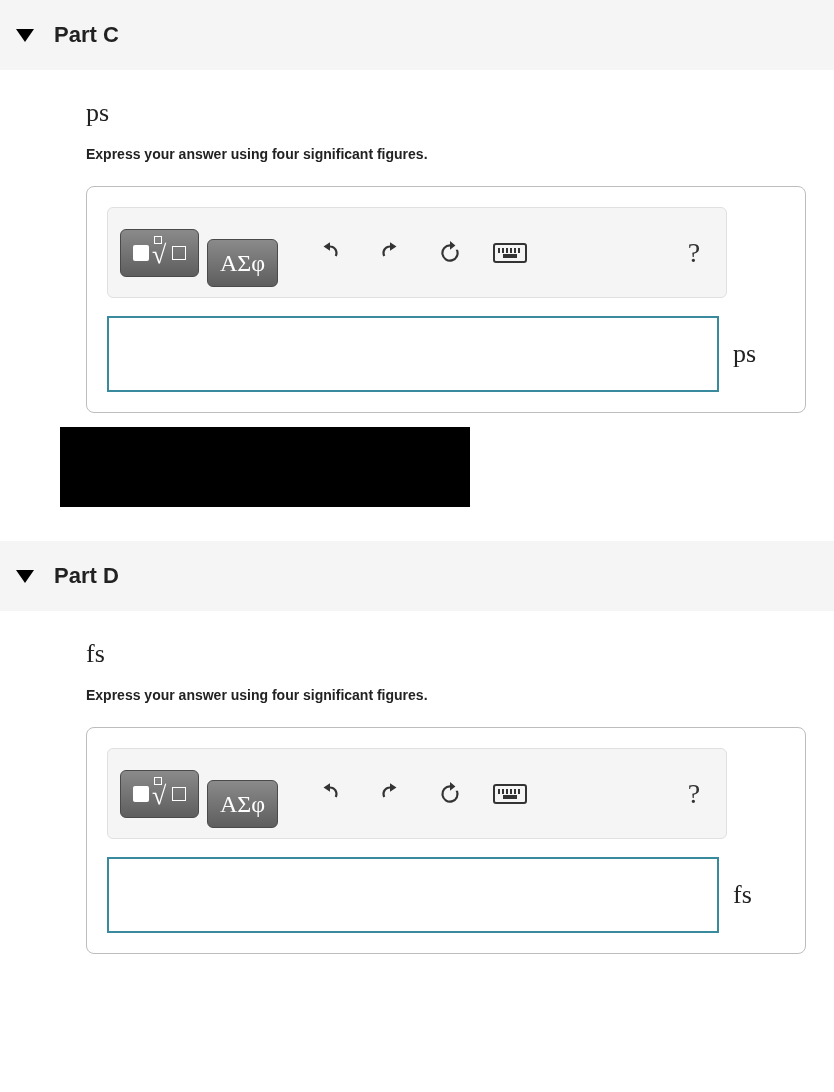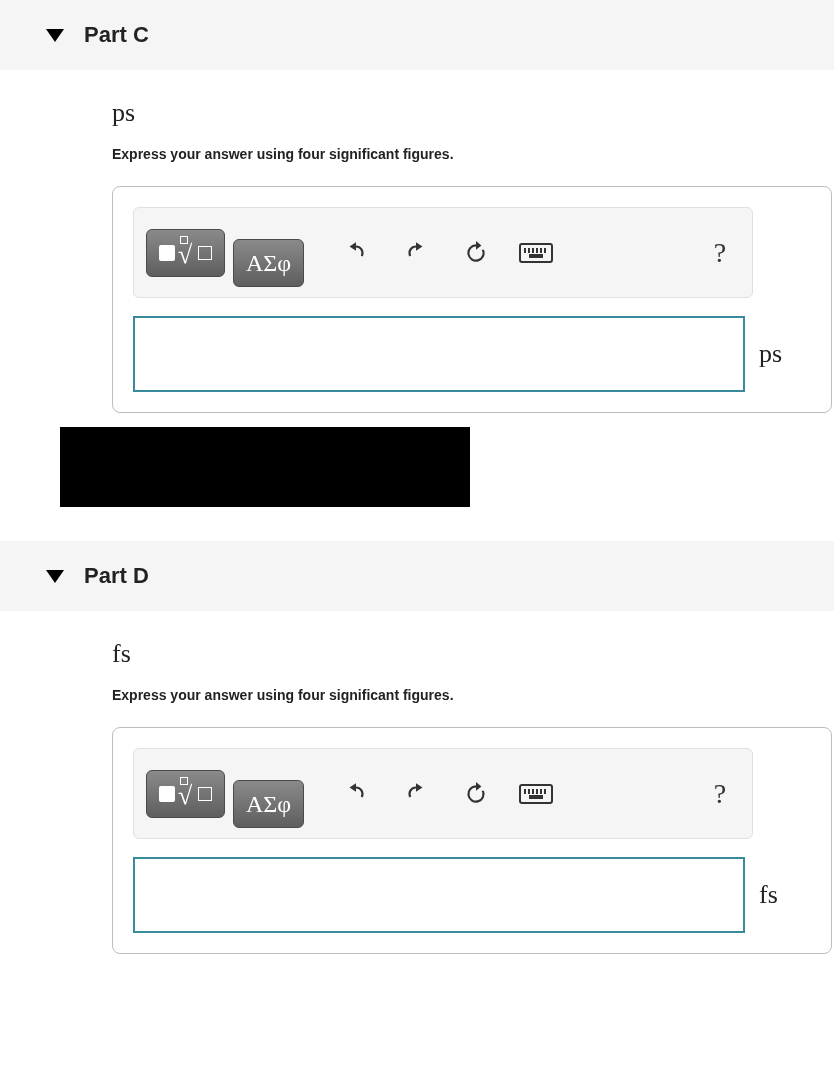--- a/index.html
+++ b/index.html
@@ -6,38 +6,38 @@
   body {
     margin: 0;
     font-family: "Helvetica Neue", Helvetica, Arial, sans-serif;
     font-size: 16px;
     color: #222;
     background: #fff;
     width: 834px;
   }
   .part-header {
     background: #f5f5f5;
-    padding: 22px 46px;
+    padding: 22px 16px;
     display: flex;
     align-items: center;
     gap: 20px;
   }
   .disclosure-triangle {
     width: 0;
     height: 0;
     border-left: 9px solid transparent;
     border-right: 9px solid transparent;
     border-top: 13px solid #000;
   }
   .part-title {
     font-weight: 700;
     font-size: 22px;
   }
   .part-body {
-    padding: 28px 0 0 112px;
+    padding: 28px 0 0 86px;
   }
   .unit-label {
     font-family: Georgia, 'Times New Roman', serif;
     font-size: 26px;
     margin-bottom: 18px;
   }
   .instruction {
     font-weight: 700;
     font-size: 14px;
     margin-bottom: 24px;

